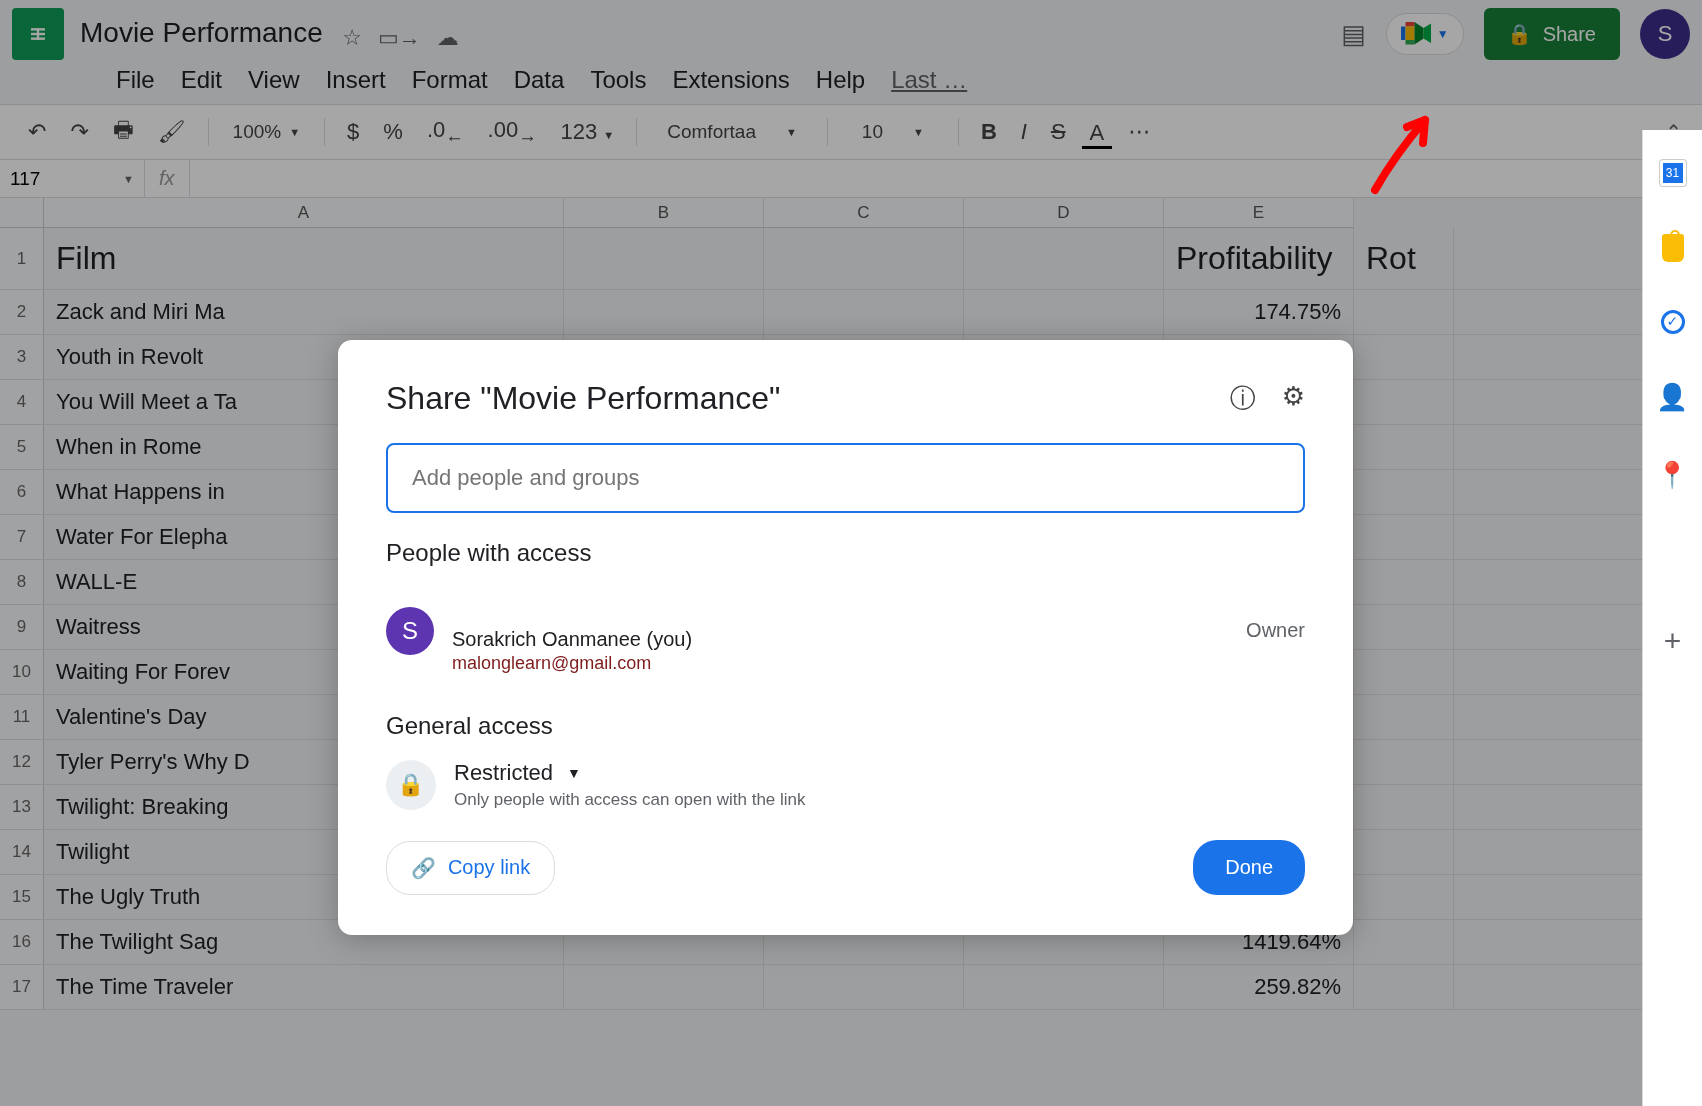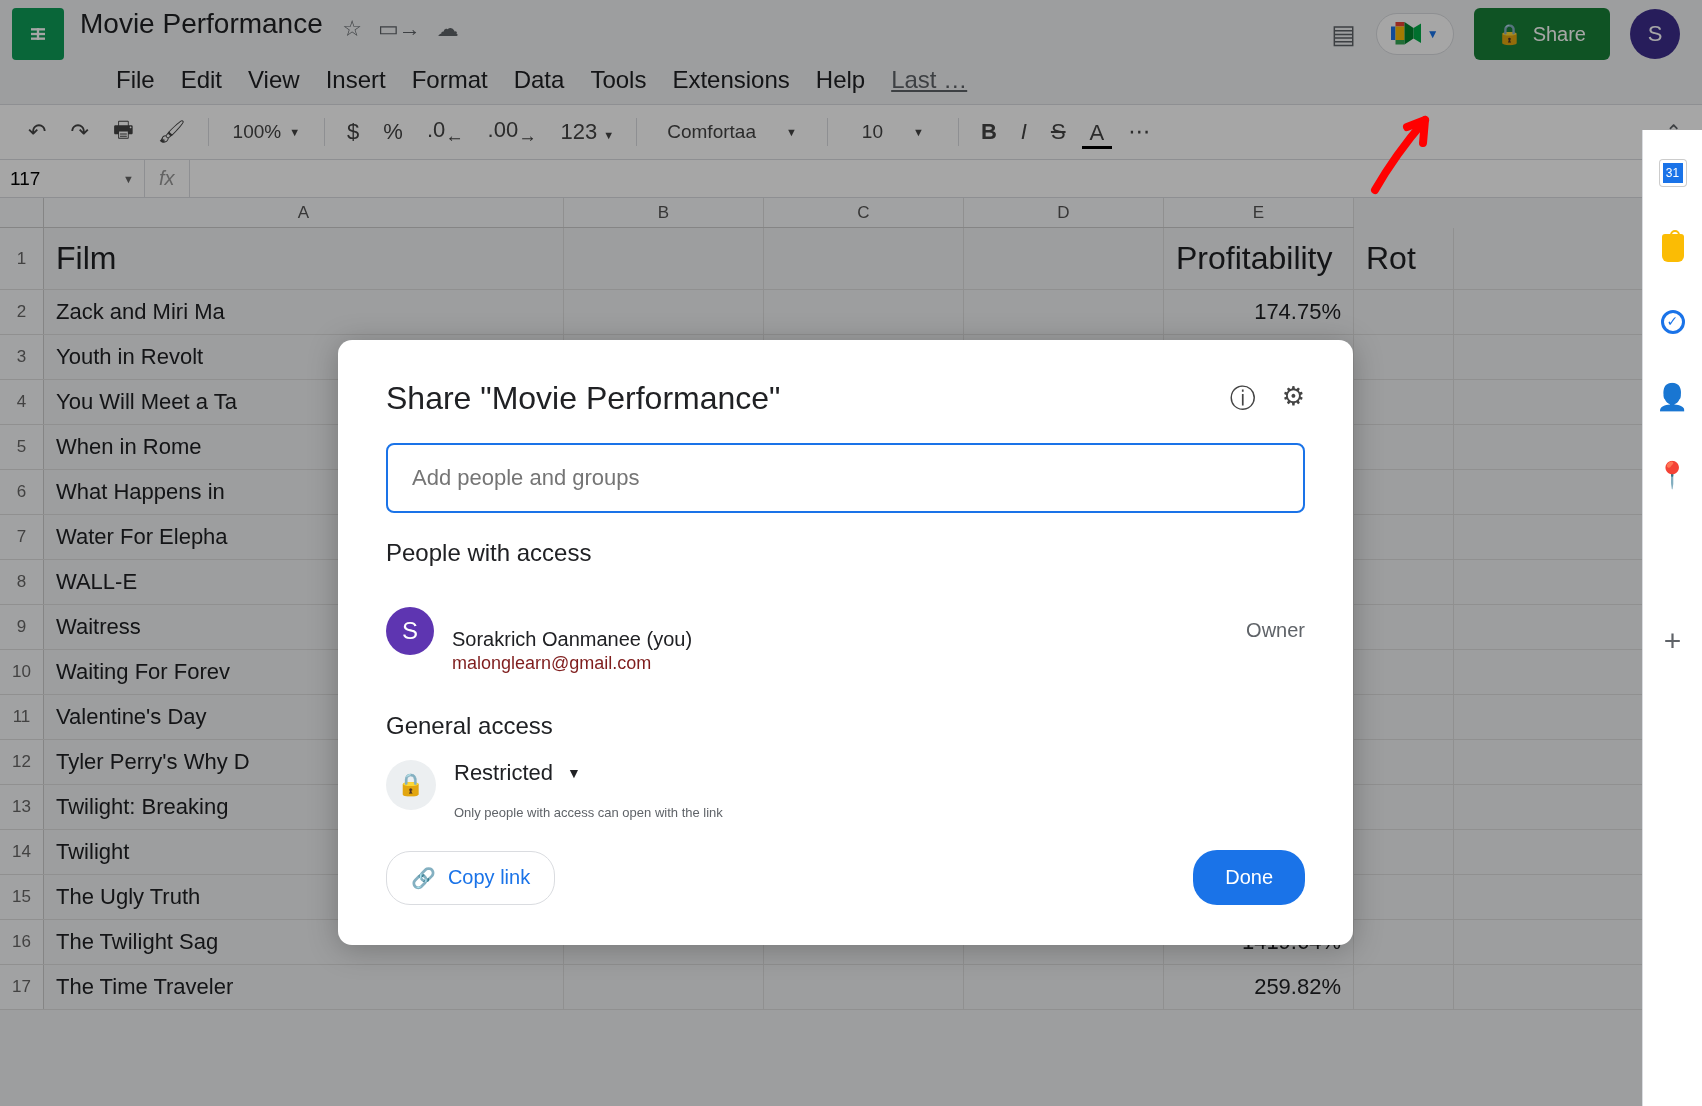--- a/index.html
+++ b/index.html
@@ -1,21 +1,21 @@
 <!DOCTYPE html>
 <html><head>
 <meta charset="utf-8">
 <style>
 * { margin: 0; padding: 0; box-sizing: border-box; font-family: Arial, sans-serif; }
 body { width: 1702px; height: 1106px; background: #f1f3f4; position: relative; overflow: hidden; }
 
 .overlay { position: absolute; inset: 0; background: rgba(0,0,0,0.35); z-index: 10; }
 
 
-.header { display: flex; align-items: flex-start; padding: 8px 22px 0 12px; height: 60px; }
+.header { display: flex; align-items: center; padding: 8px 12px 0 12px; height: 60px; }
 .logo { width: 52px; height: 52px; background: #0f9d58; border-radius: 4px; display: flex; align-items: center; justify-content: center; margin-right: 16px; }
 .logo svg { width: 28px; height: 28px; }
 .title-area { flex: 1; }
 .doc-title { font-size: 28px; color: #202124; font-weight: 400; display: inline-block; margin-right: 15px; }
 .title-icons { display: inline-flex; gap: 16px; vertical-align: middle; }
 .title-icons span { color: #5f6368; font-size: 22px; }
 .header-right { display: flex; align-items: center; gap: 20px; }
 .comment-icon { font-size: 26px; color: #5f6368; }
 .meet-icon { display: flex; align-items: center; gap: 6px; padding: 8px 14px; border: 1px solid #dadce0; border-radius: 26px; background: #fff; }
 .meet-logo { width: 30px; height: 24px; display: inline-block; }
@@ -74,21 +74,21 @@
 .person-row { display: flex; align-items: center; gap: 18px; margin-bottom: 38px; }
 .person-avatar { width: 48px; height: 48px; border-radius: 50%; background: #5e35b1; color: #fff; display: flex; align-items: center; justify-content: center; font-size: 24px; }
 .person-info { flex: 1; }
 .person-name { font-size: 20px; color: #202124; font-weight: 500; margin-top: 41px; }
 .person-email { font-size: 18px; color: #7f1d1d; margin-top: 2px; }
 .person-role { font-size: 20px; color: #5f6368; }
 .access-row { display: flex; align-items: flex-start; gap: 18px; margin-bottom: 30px; }
 .lock-circle { width: 50px; height: 50px; border-radius: 50%; background: #eceff1; display: flex; align-items: center; justify-content: center; font-size: 22px; color: #444; }
 .access-info { flex: 1; }
 .access-label { font-size: 22px; color: #202124; font-weight: 500; display: flex; align-items: center; gap: 14px; }
-.access-desc { font-size: 13px; color: #5f6368; margin-top: 19px; }
+.access-desc { font-size: 17px; color: #5f6368; margin-top: 4px; }
 .dialog-footer { display: flex; justify-content: space-between; align-items: center; }
 .copy-link-btn { border: 1px solid #dadce0; background: #fff; border-radius: 24px; padding: 14px 24px; font-size: 20px; color: #1a73e8; display: flex; align-items: center; gap: 12px; font-weight: 500; }
 .done-btn { background: #1a73e8; color: #fff; border: none; border-radius: 24px; padding: 16px 32px; font-size: 20px; font-weight: 500; }
 
 
 .red-arrow { position: absolute; left: 1365px; top: 105px; width: 80px; height: 90px; z-index: 40; pointer-events: none; }
 </style>
 </head>
 <body>
 

